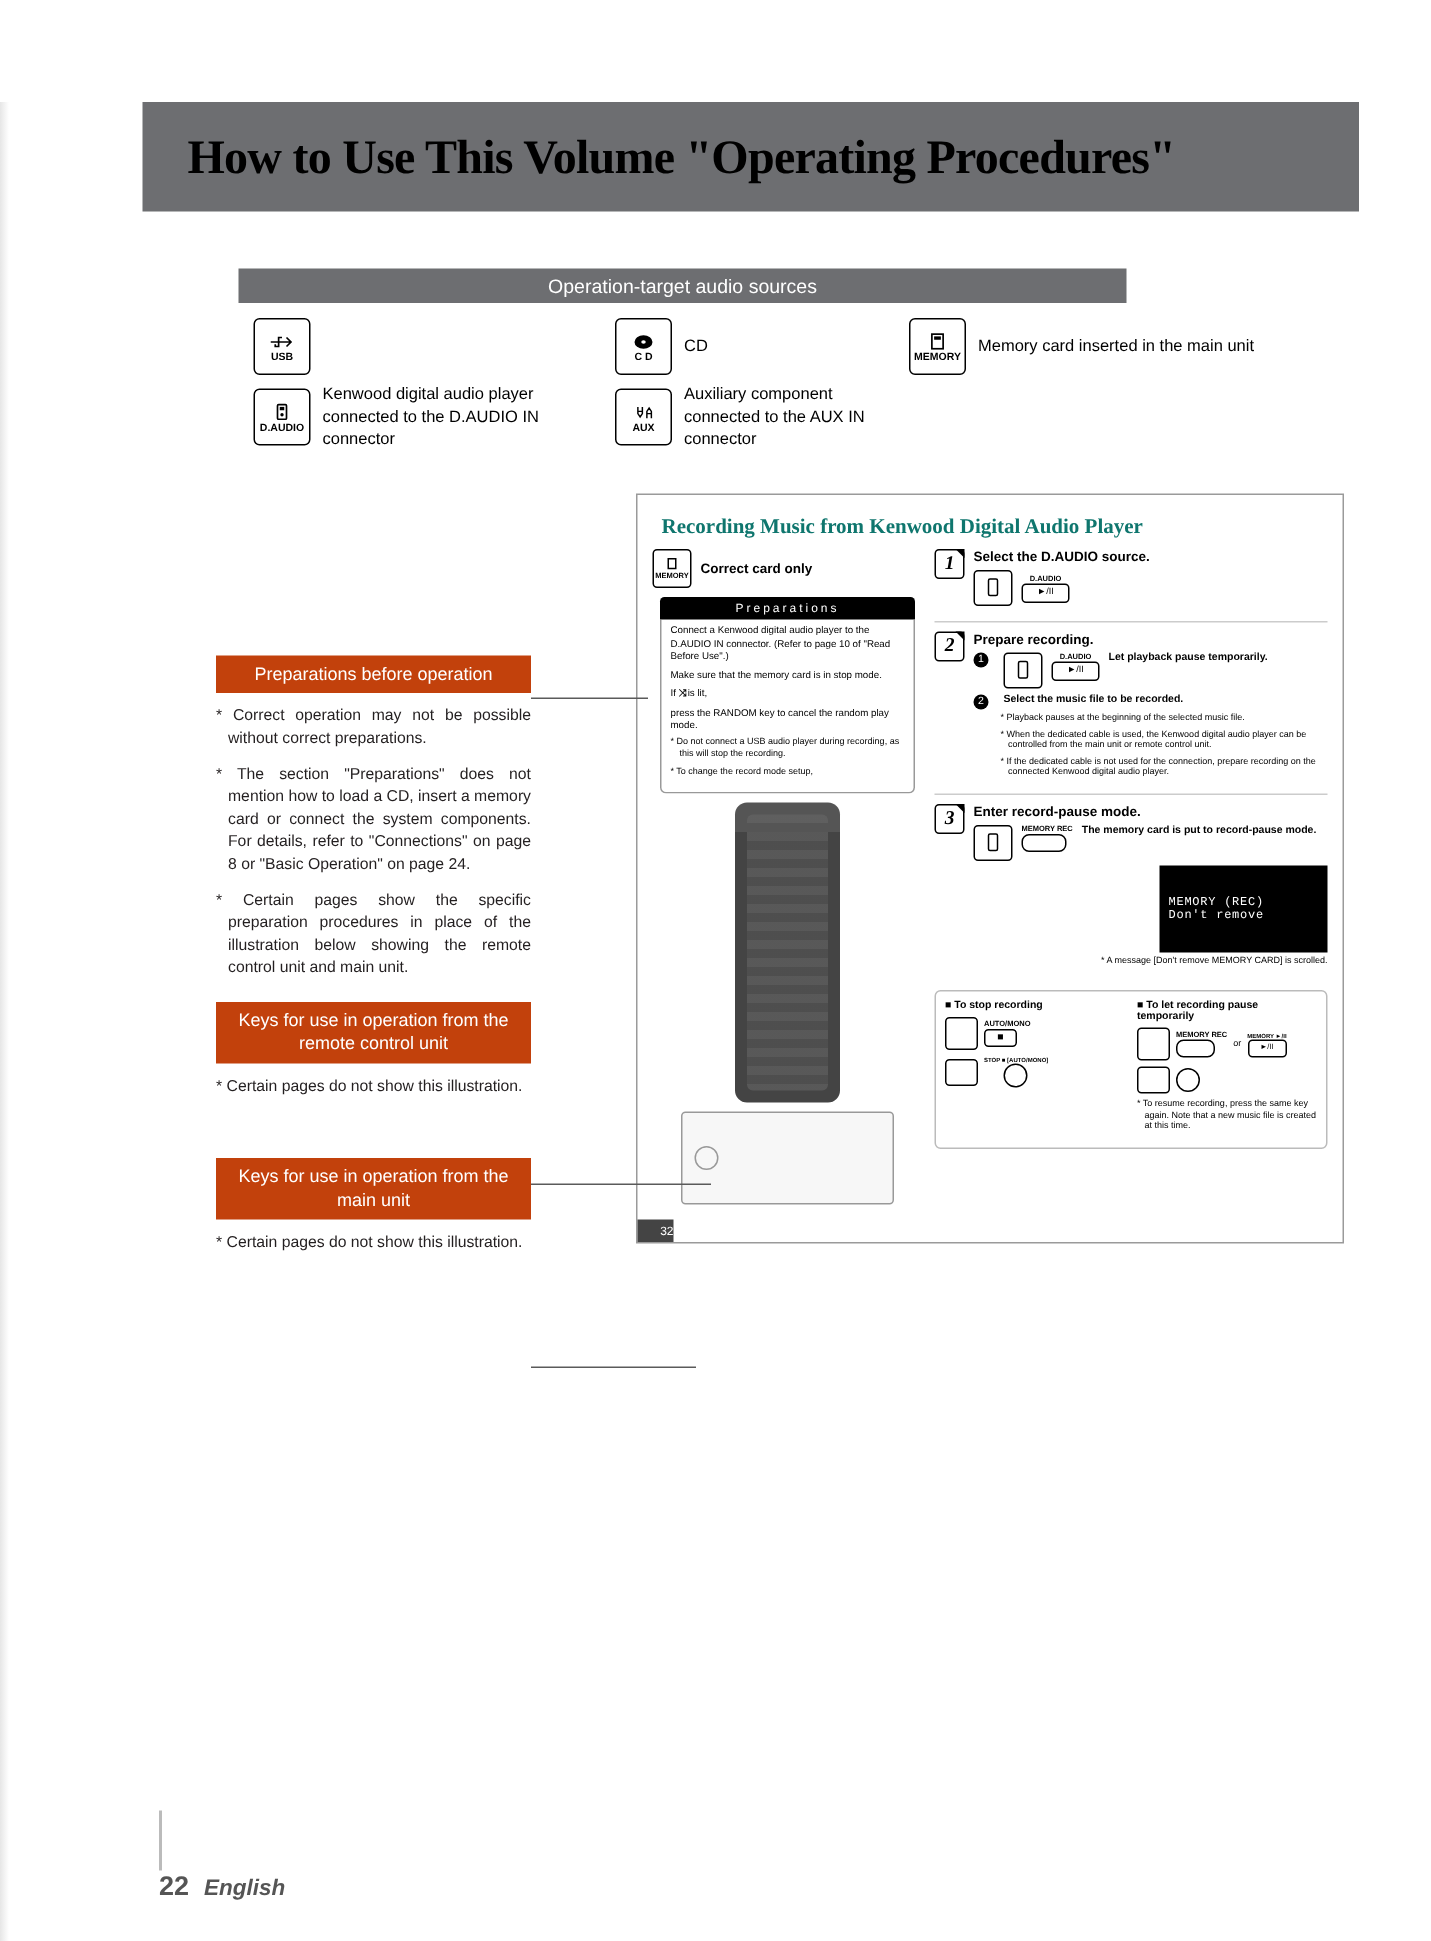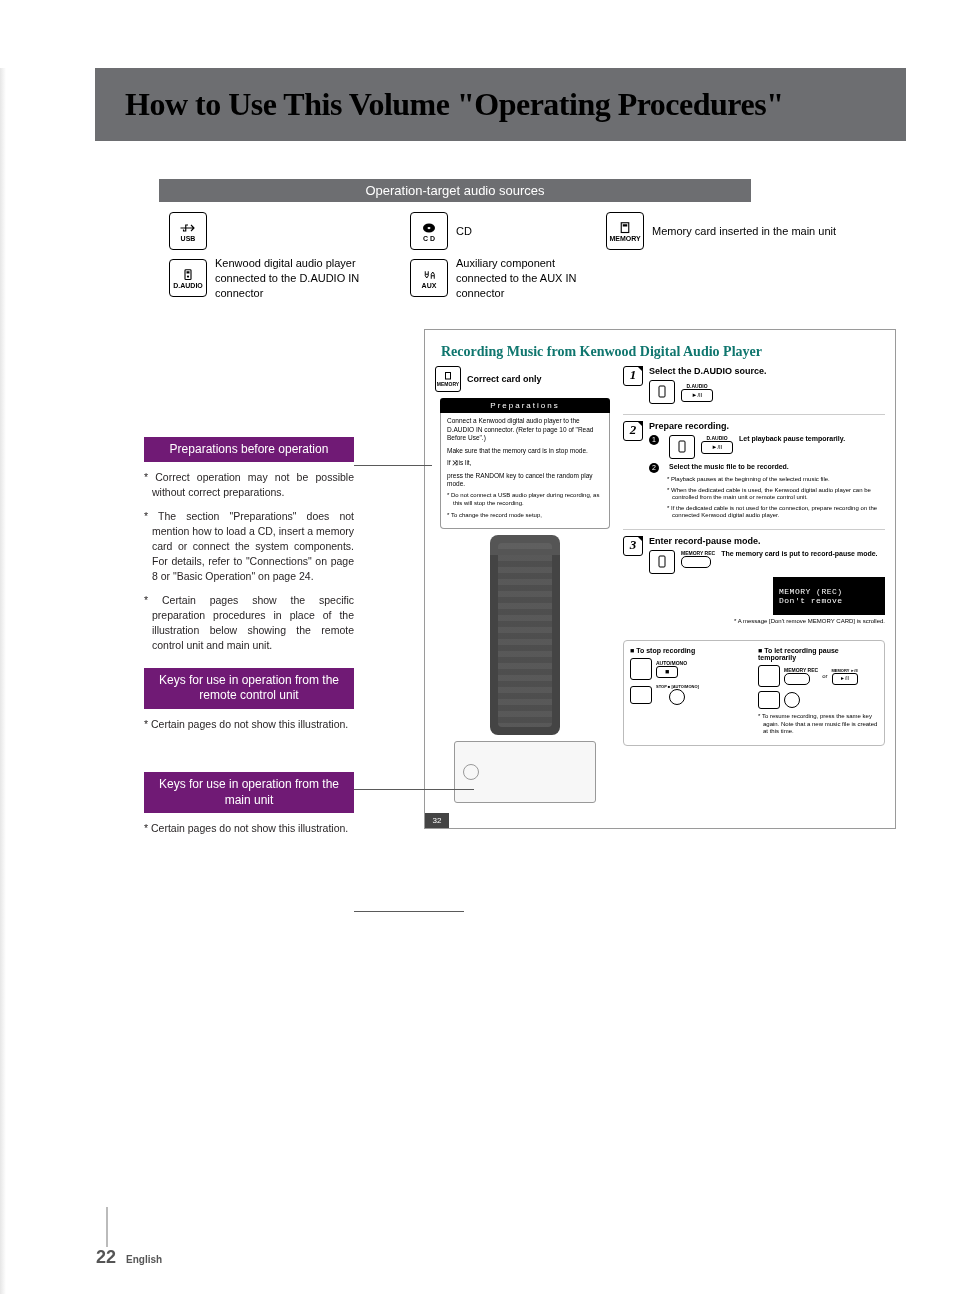--- a/index.html
+++ b/index.html
@@ -72,21 +72,21 @@
   .layout-row {
     display: flex;
     gap: 0;
     align-items: flex-start;
   }
   .left-col { width: 260px; flex-shrink: 0; }
   .right-col { flex: 1; position: relative; }
 
   .prep-spacer { height: 108px; }
   .callout-box {
-    background: #701a75;
+    background: #c2410c;
     color: #fff;
     font-size: 12px;
     text-align: center;
     padding: 5px 6px;
     margin: 0 50px 8px 0;
     line-height: 1.3;
   }
   .callout-text {
     font-size: 10.5px;
     line-height: 1.45;
@@ -230,62 +230,62 @@
   .btn-label { font-size: 5px; font-weight: bold; text-align: center; }
   .tiny { font-size: 6px; line-height: 1.25; }
   .tiny p { margin: 0 0 3px 0; padding-left: 5px; text-indent: -5px; }
   .sub-bold { font-size: 7px; font-weight: bold; margin: 4px 0 2px 0; }
   .circled { display: inline-block; width: 10px; height: 10px; border-radius: 50%; background: #000; color: #fff; font-size: 7px; text-align: center; line-height: 10px; margin-right: 4px; }
   .display-box {
     background: #000;
     color: #fff;
     font-family: "Courier New", monospace;
     font-size: 8px;
-    padding: 10px 6px;
+    padding: 20px 6px;
     width: 100px;
     margin: 3px 0 3px auto;
     letter-spacing: 0.5px;
   }
   .stop-section {
     border: 1px solid #bbb;
     border-radius: 4px;
     padding: 6px;
     display: flex;
     gap: 8px;
   }
   .stop-col { flex: 1; }
   .stop-title { font-size: 7px; font-weight: bold; margin-bottom: 4px; }
   .stop-title::before { content: "■ "; }
   .stop-icons { display: flex; align-items: center; gap: 4px; margin-bottom: 4px; flex-wrap: wrap; }
   .sample-pagenum {
     background: #444;
     color: #fff;
     font-size: 8px;
     width: 24px;
-    text-align: center;
+    text-align: right;
     padding: 3px 0;
     margin-top: 0;
   }
 
   
   .leader {
     position: absolute;
     background: #5a5a5a;
     height: 1px;
   }
   .footer {
     position: absolute;
     bottom: 94px;
-    left: 96px;
+    left: 106px;
     display: flex;
     align-items: baseline;
     gap: 10px;
   }
   .page-num { font-size: 18px; font-weight: bold; color: #555; }
-  .lang { font-size: 10px; font-weight: bold; color: #555; }
+  .lang { font-size: 15px; font-weight: bold; color: #555; font-style: italic; }
   .footer-line {
     position: absolute;
     left: 106px;
     bottom: 115px;
     width: 2px;
     height: 40px;
     background: #bbb;
   }
   .edge-left { position: absolute; left: 0; top: 0; bottom: 0; width: 6px; background: linear-gradient(90deg,#e6e6e6,#fff); }
   .shuffle { display: inline-block; font-weight: bold; letter-spacing: -1px; }

